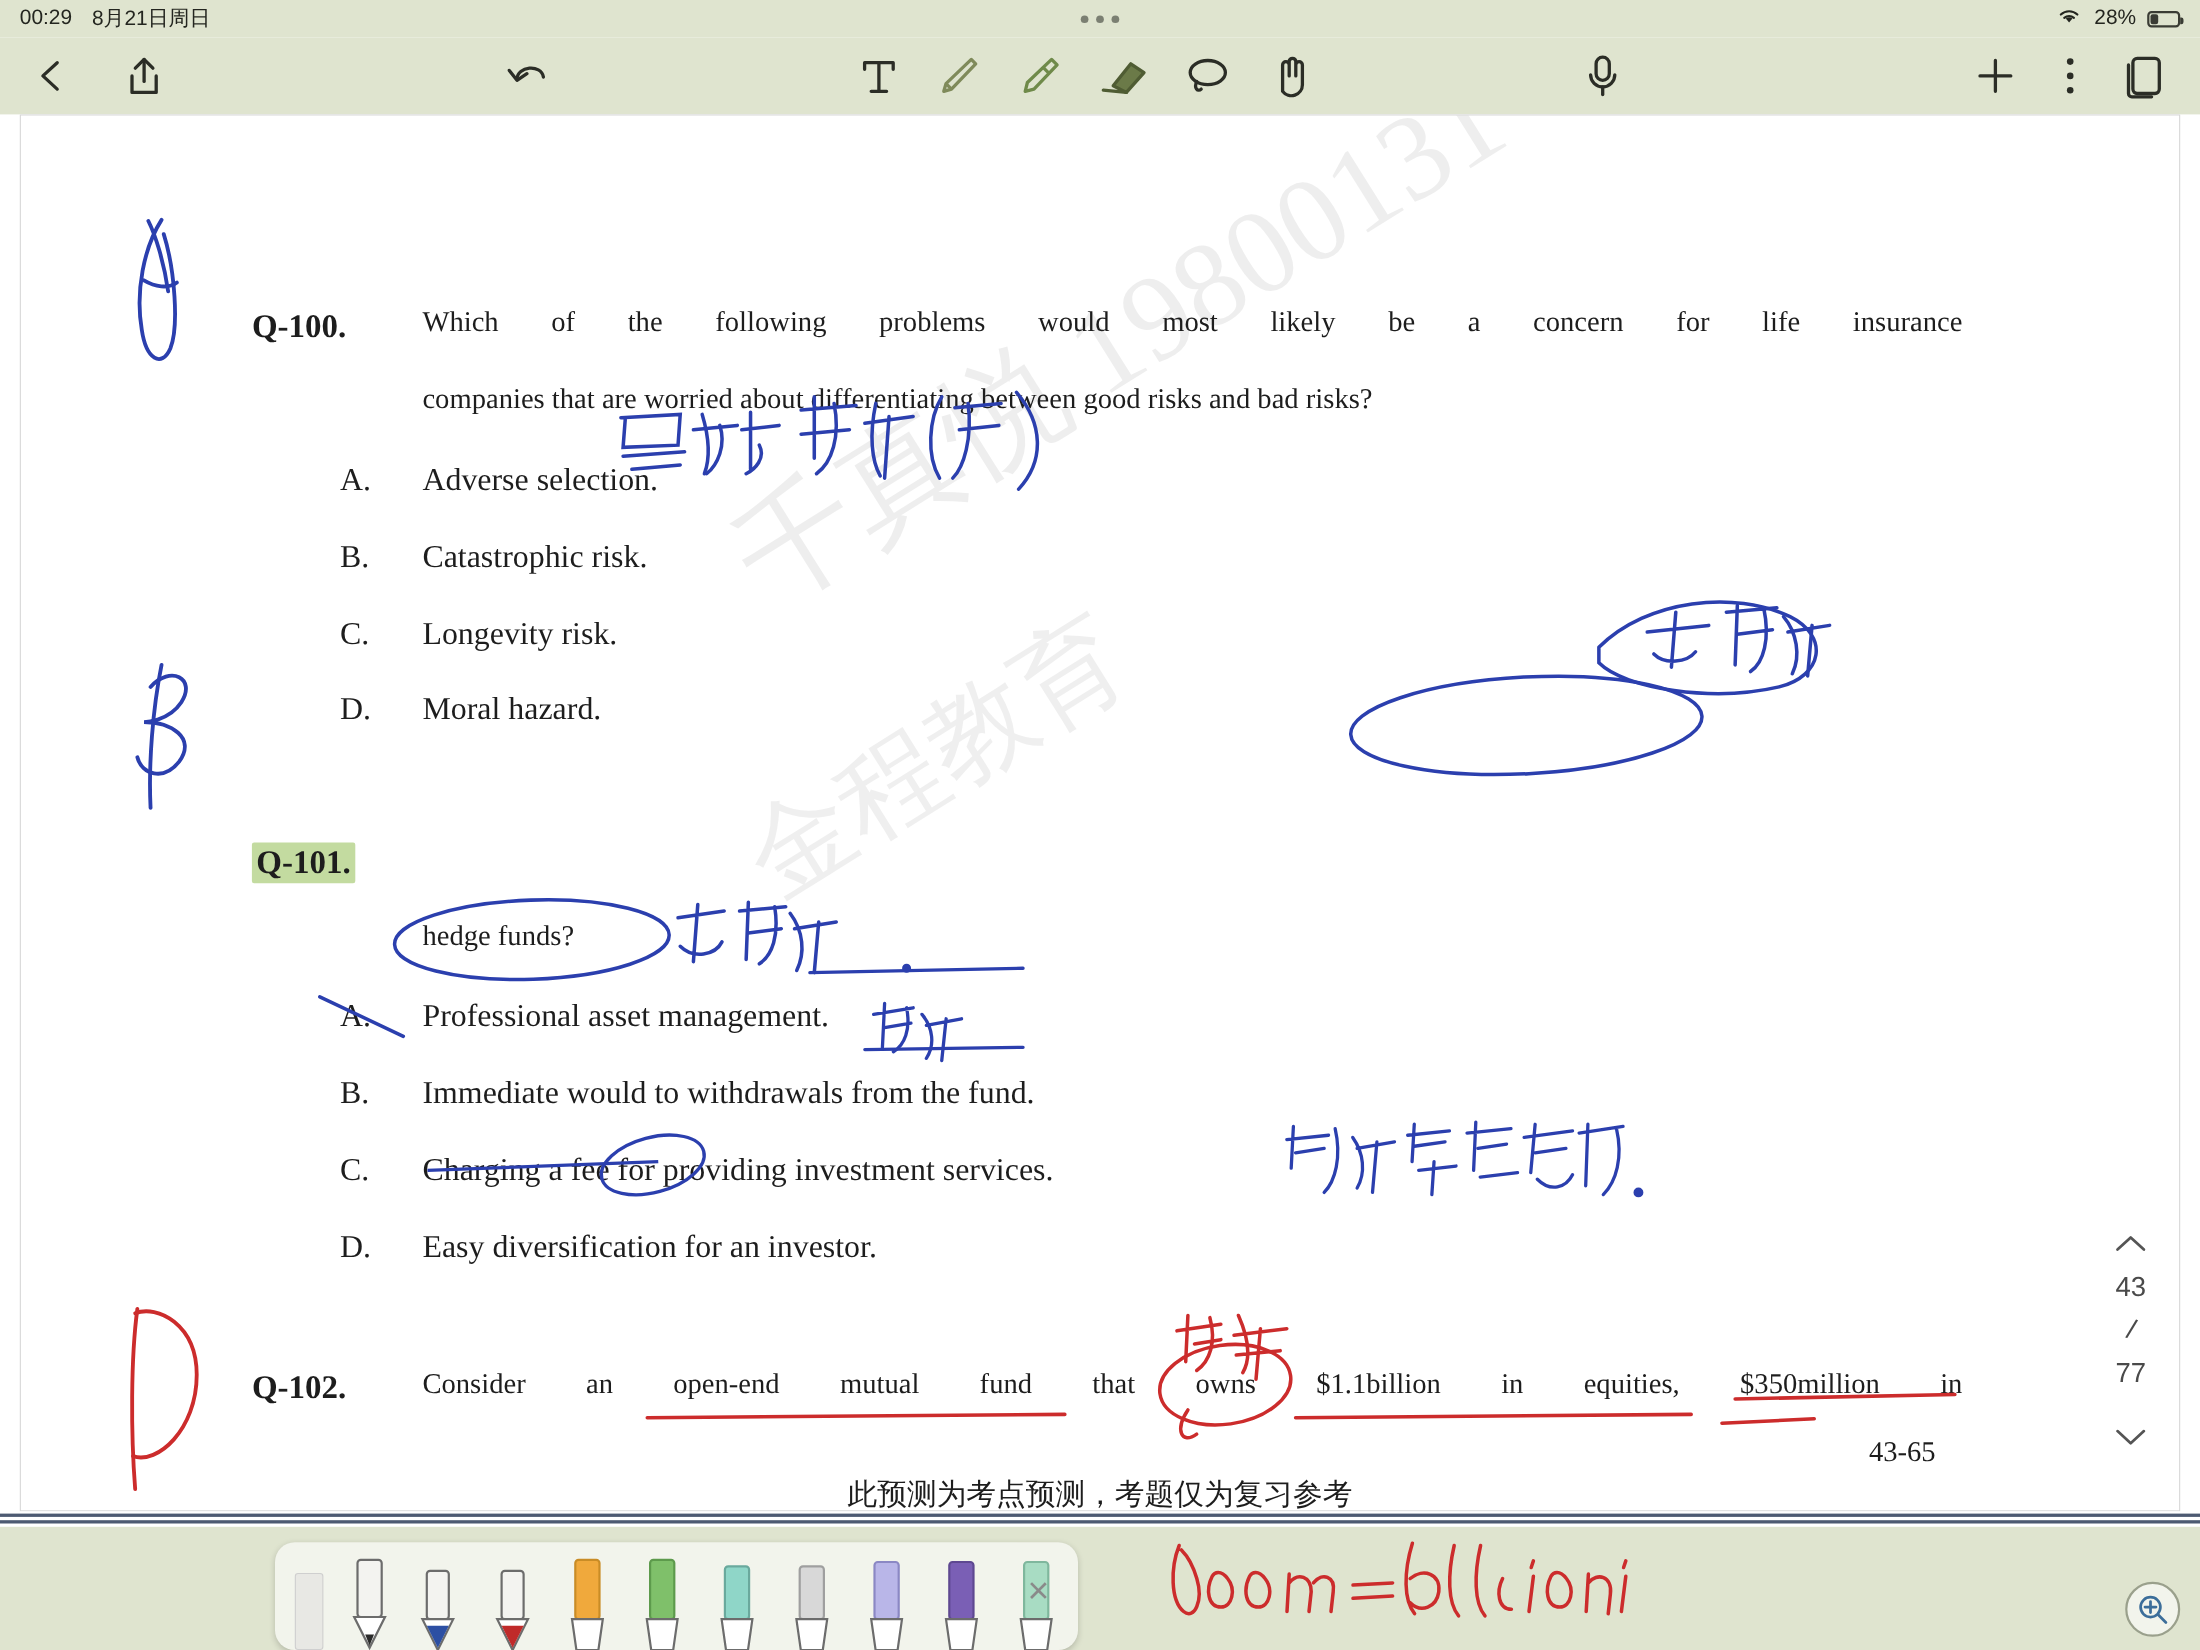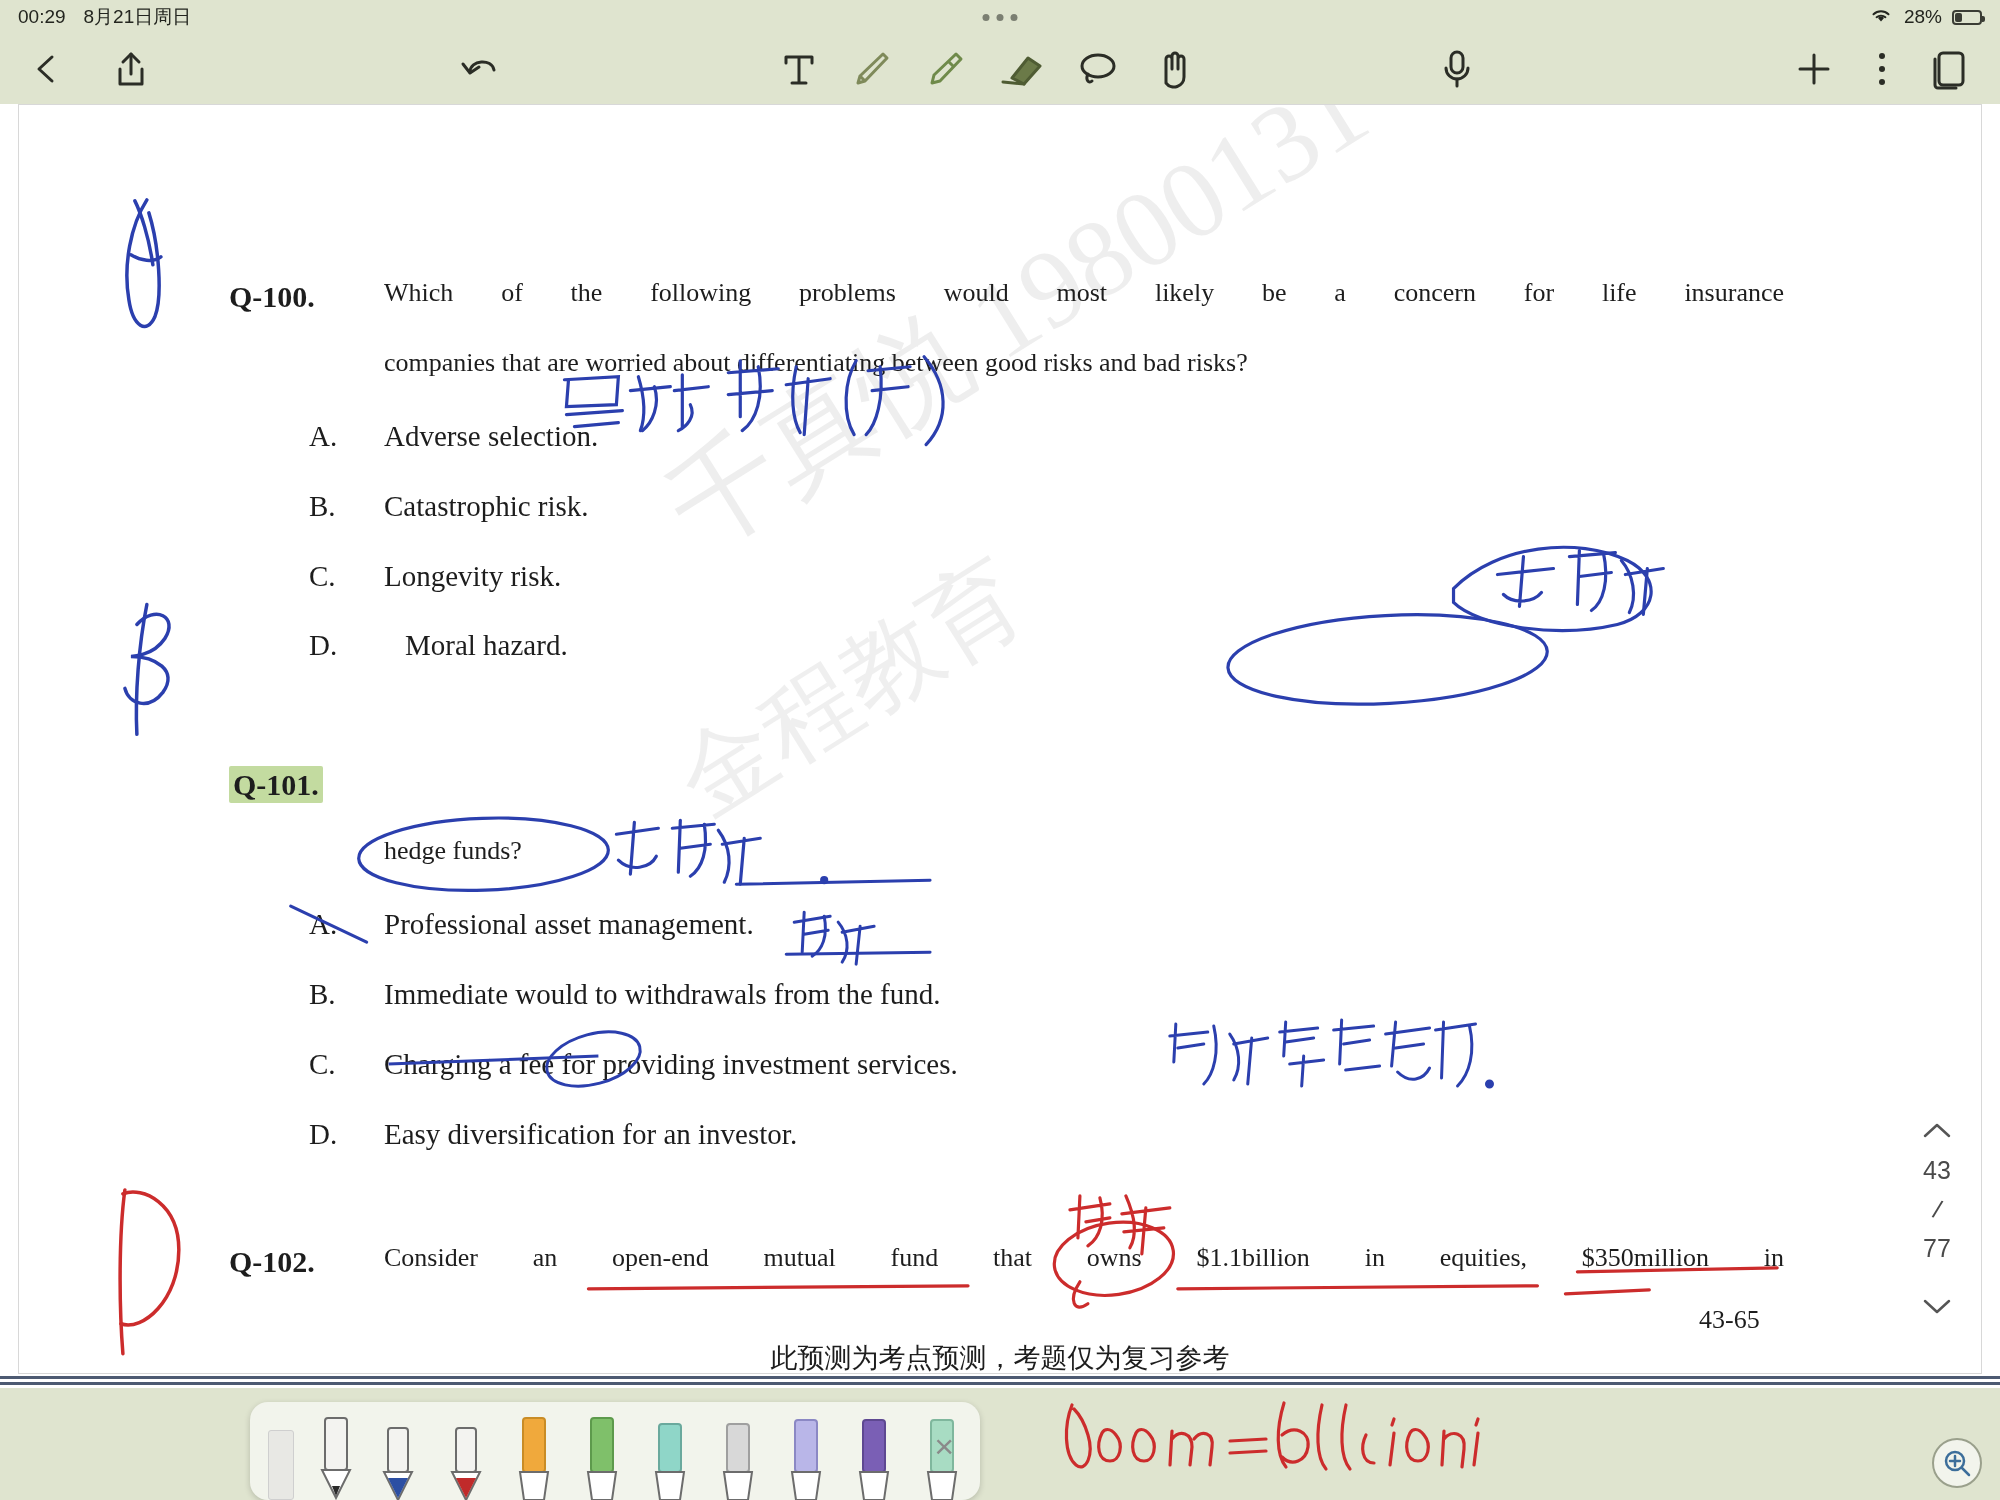--- a/index.html
+++ b/index.html
@@ -273,21 +273,21 @@
     <div class="opt-letter" style="left:290px; top:315px;">A.</div>
     <div class="opt-text" style="left:365px; top:315px;">Adverse selection.</div>
 
     <div class="opt-letter" style="left:290px; top:385px;">B.</div>
     <div class="opt-text" style="left:365px; top:385px;">Catastrophic risk.</div>
 
     <div class="opt-letter" style="left:290px; top:455px;">C.</div>
     <div class="opt-text" style="left:365px; top:455px;">Longevity risk.</div>
 
     <div class="opt-letter" style="left:290px; top:524px;">D.</div>
-    <div class="opt-text" style="left:386px; top:524px;">Moral hazard.</div>
+    <div class="opt-text" style="left:365px; top:524px;">Moral hazard.</div>
 
     <div class="qnum" style="left:210px; top:663px;">
       <span class="highlight-green">Q-101.</span>
     </div>
     <div class="qtext" style="left:365px; top:733px;">hedge funds?</div>
 
     <div class="opt-letter" style="left:290px; top:803px;">A.</div>
     <div class="opt-text" style="left:365px; top:803px;">Professional asset management.</div>
 
     <div class="opt-letter" style="left:290px; top:873px;">B.</div>

